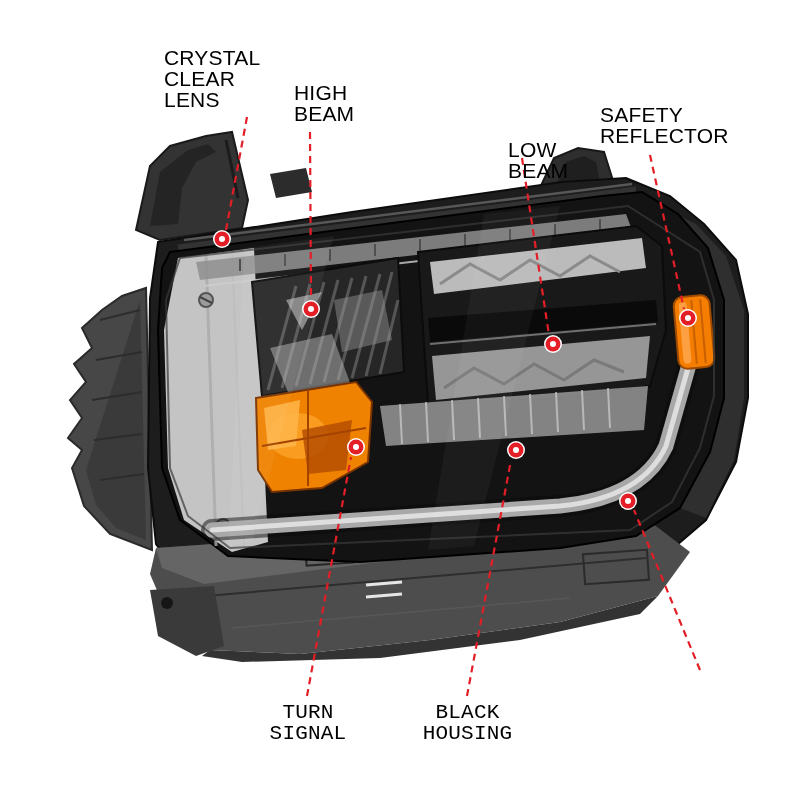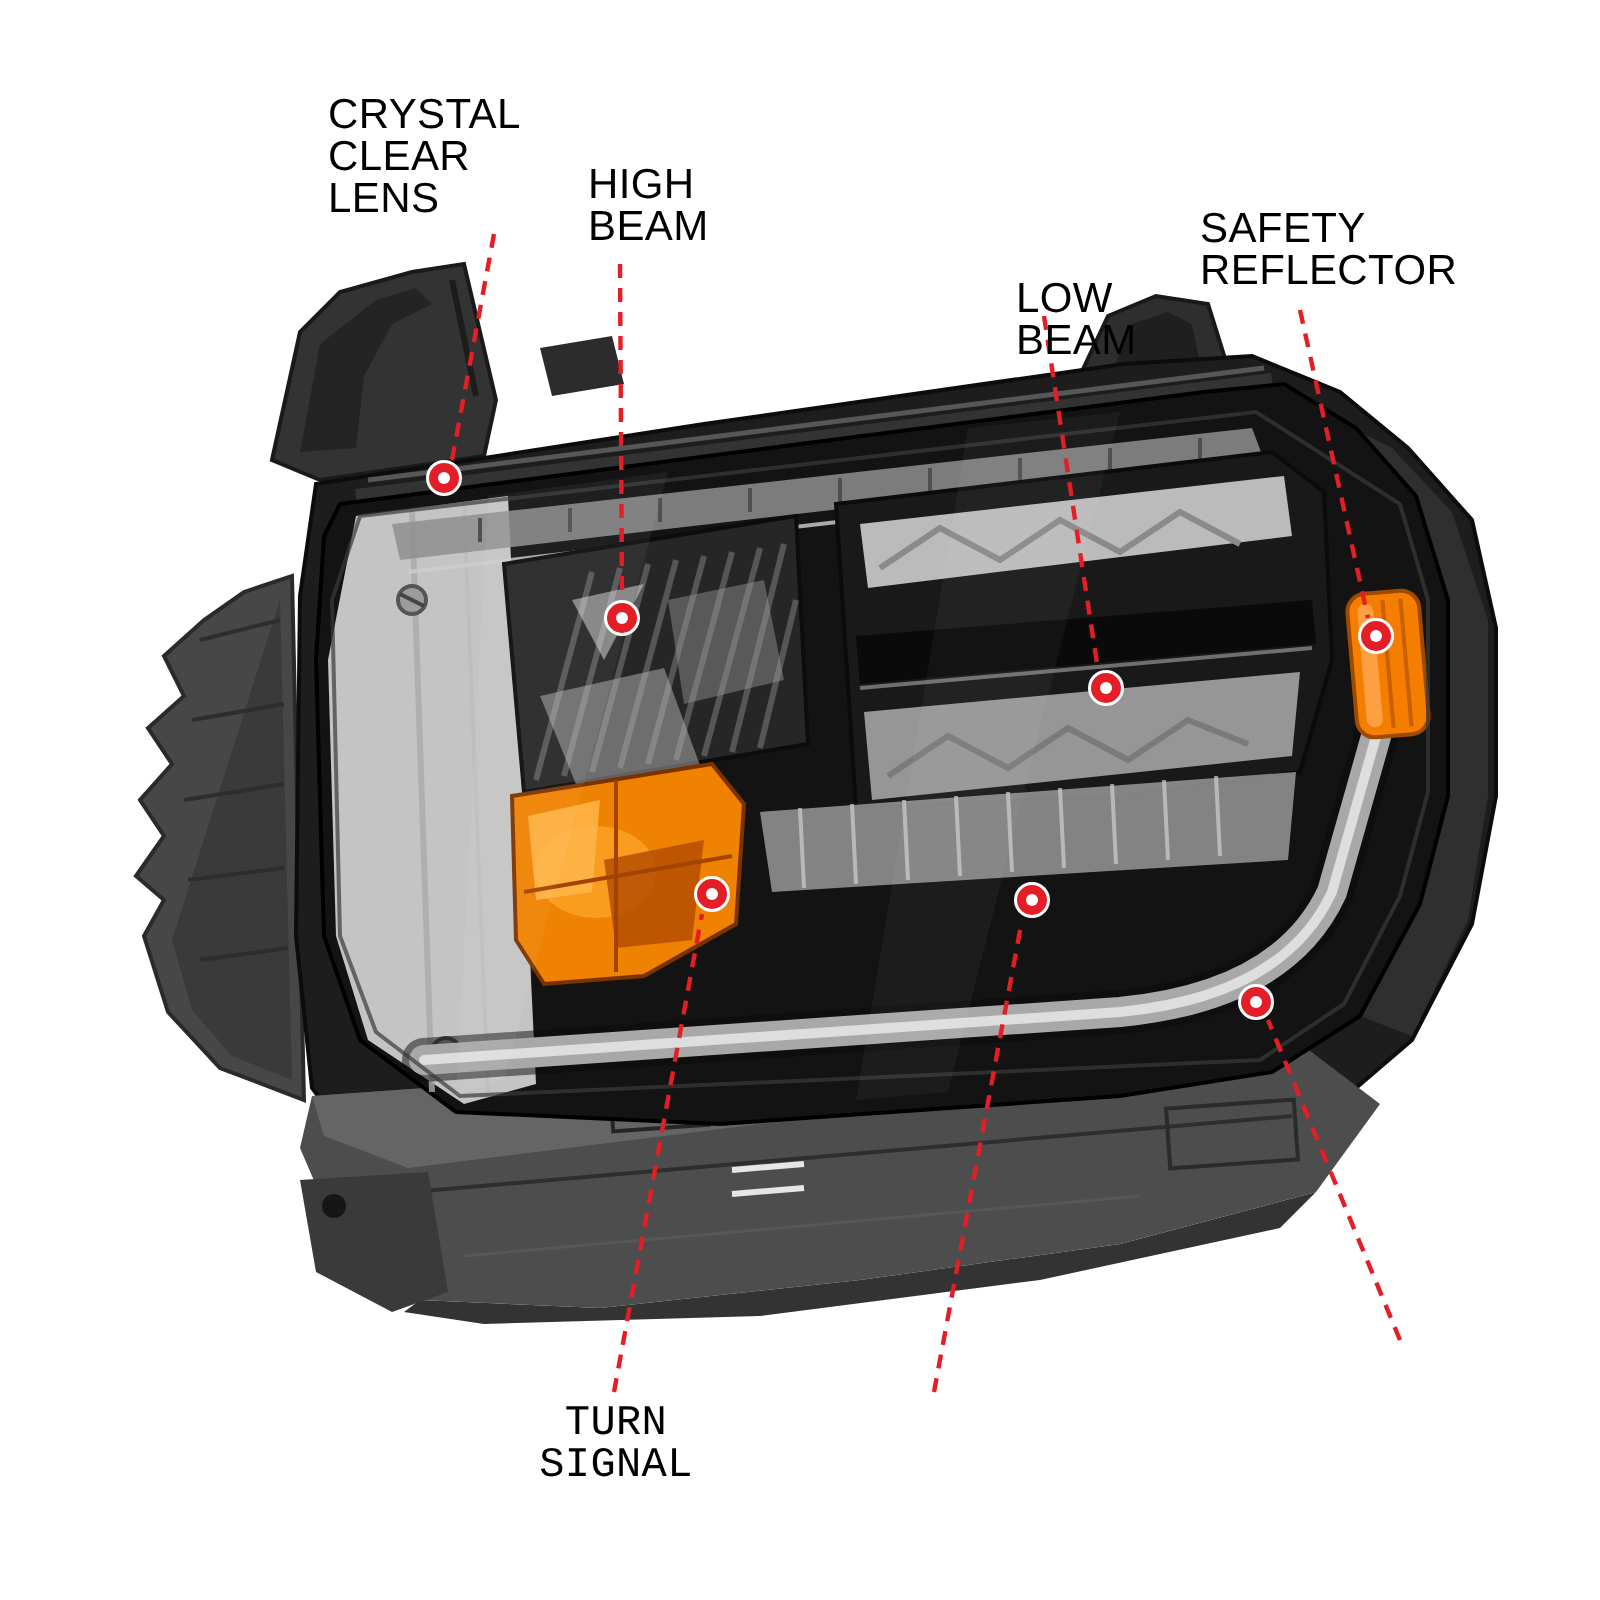--- a/index.html
+++ b/index.html
@@ -239,15 +239,17 @@
 
   <div class="callout-label" style="left:508px; top:107px;margin-top:32px;">LOW
 BEAM</div>
 
   <div class="callout-label" style="left:600px; top:104px;">SAFETY
 REFLECTOR</div>
 
   <div class="callout-label center" style="left:268px; top:702px; width:80px;">TURN
 SIGNAL</div>
 
+  <div class="callout-label center" style="left:420px; top:702px; width:95px;">BLACK
+HOUSING</div>
 
 
 </div>
 
 </body></html>

